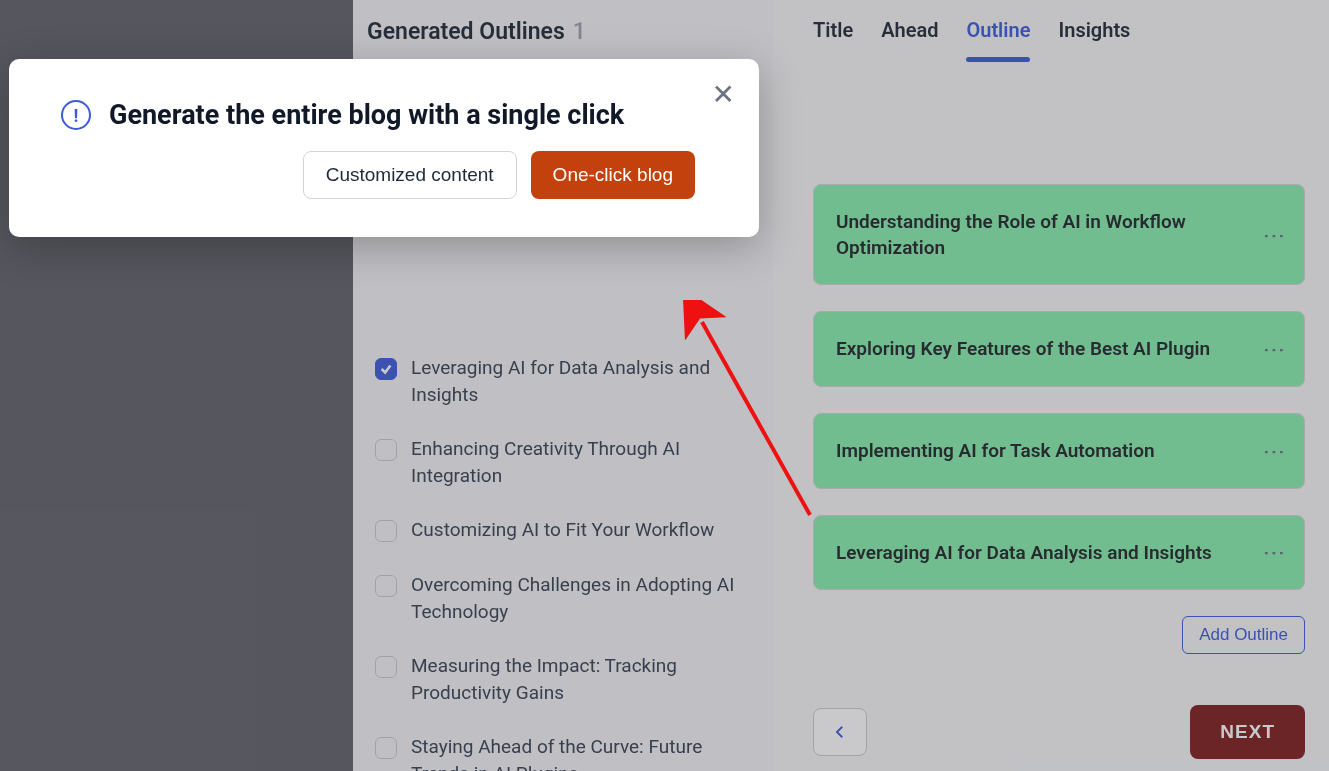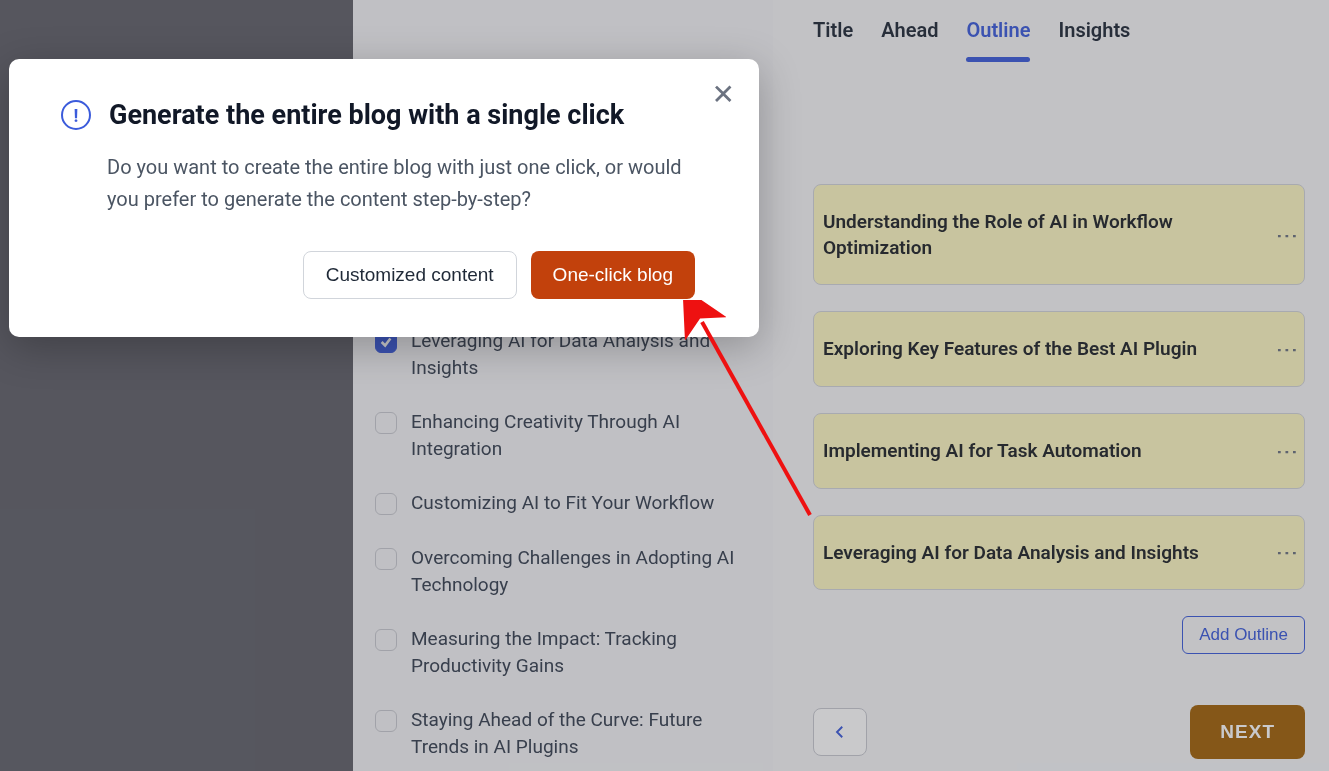--- a/index.html
+++ b/index.html
@@ -108,24 +108,24 @@
   right: 0;
   bottom: -6px;
   height: 5px;
   background: #3b5bdb;
   border-radius: 3px;
 }
 .cards-area {
   margin-top: 80px;
 }
 .card {
-  background: #fef9c3;
+  background: #86efac;
   border: 1px solid #d2d4da;
   border-radius: 8px;
-  padding: 24px 9px;
+  padding: 24px 22px;
   margin-bottom: 26px;
   display: flex;
   align-items: center;
   justify-content: space-between;
 }
 .card-text {
   font-size: 19px;
   font-weight: 600;
   color: #1f2328;
   line-height: 1.35;
@@ -174,21 +174,21 @@
   cursor: pointer;
 }
 .back-btn svg {
   width: 18px;
   height: 18px;
   stroke: #3b5bdb;
   stroke-width: 2.5;
   fill: none;
 }
 .next-btn {
-  background: #a16207;
+  background: #7f1d1d;
   color: #fff;
   border: none;
   font-size: 19px;
   font-weight: 700;
   letter-spacing: 1px;
   padding: 16px 30px;
   border-radius: 8px;
   cursor: pointer;
 }
 
@@ -285,20 +285,24 @@
   pointer-events: none;
 }
 </style>
 </head>
 <body>
 
 <div class="app">
   <div class="left-col"></div>
 
   <div class="middle-col">
+    <div class="middle-header">
+      <span>Generated Outlines</span>
+      <span class="count">1</span>
+    </div>
 
     <div class="outline-list">
       <div class="outline-item">
         <div class="checkbox checked">
           <svg viewBox="0 0 16 16">
               <polyline points="3,8 7,12 13,4"></polyline>
             </svg>
         </div>
         <div class="outline-label">Leveraging AI for Data Analysis and Insights</div>
       </div>
@@ -368,21 +372,20 @@
 </div>
 
 <div class="dim-overlay"></div>
 
 <div class="modal">
   <button class="modal-close">✕</button>
   <div class="modal-header">
     <div class="info-icon">!</div>
     <div class="modal-title">Generate the entire blog with a single click</div>
   </div>
-  <div class="modal-body">Do you want to create the entire blog with just one click, or would you prefer to generate the content step-by-step?</div>
   <div class="modal-actions">
     <button class="btn-secondary">Customized content</button>
     <button class="btn-primary">One-click blog</button>
   </div>
 </div>
 
 <svg class="arrow" width="170" height="240">
   <defs>
     <marker id="ah" markerWidth="12" markerHeight="12" refX="2" refY="6" orient="auto">
       <path d="M0,0 L12,6 L0,12 L3,6 Z" fill="#e11"></path>

